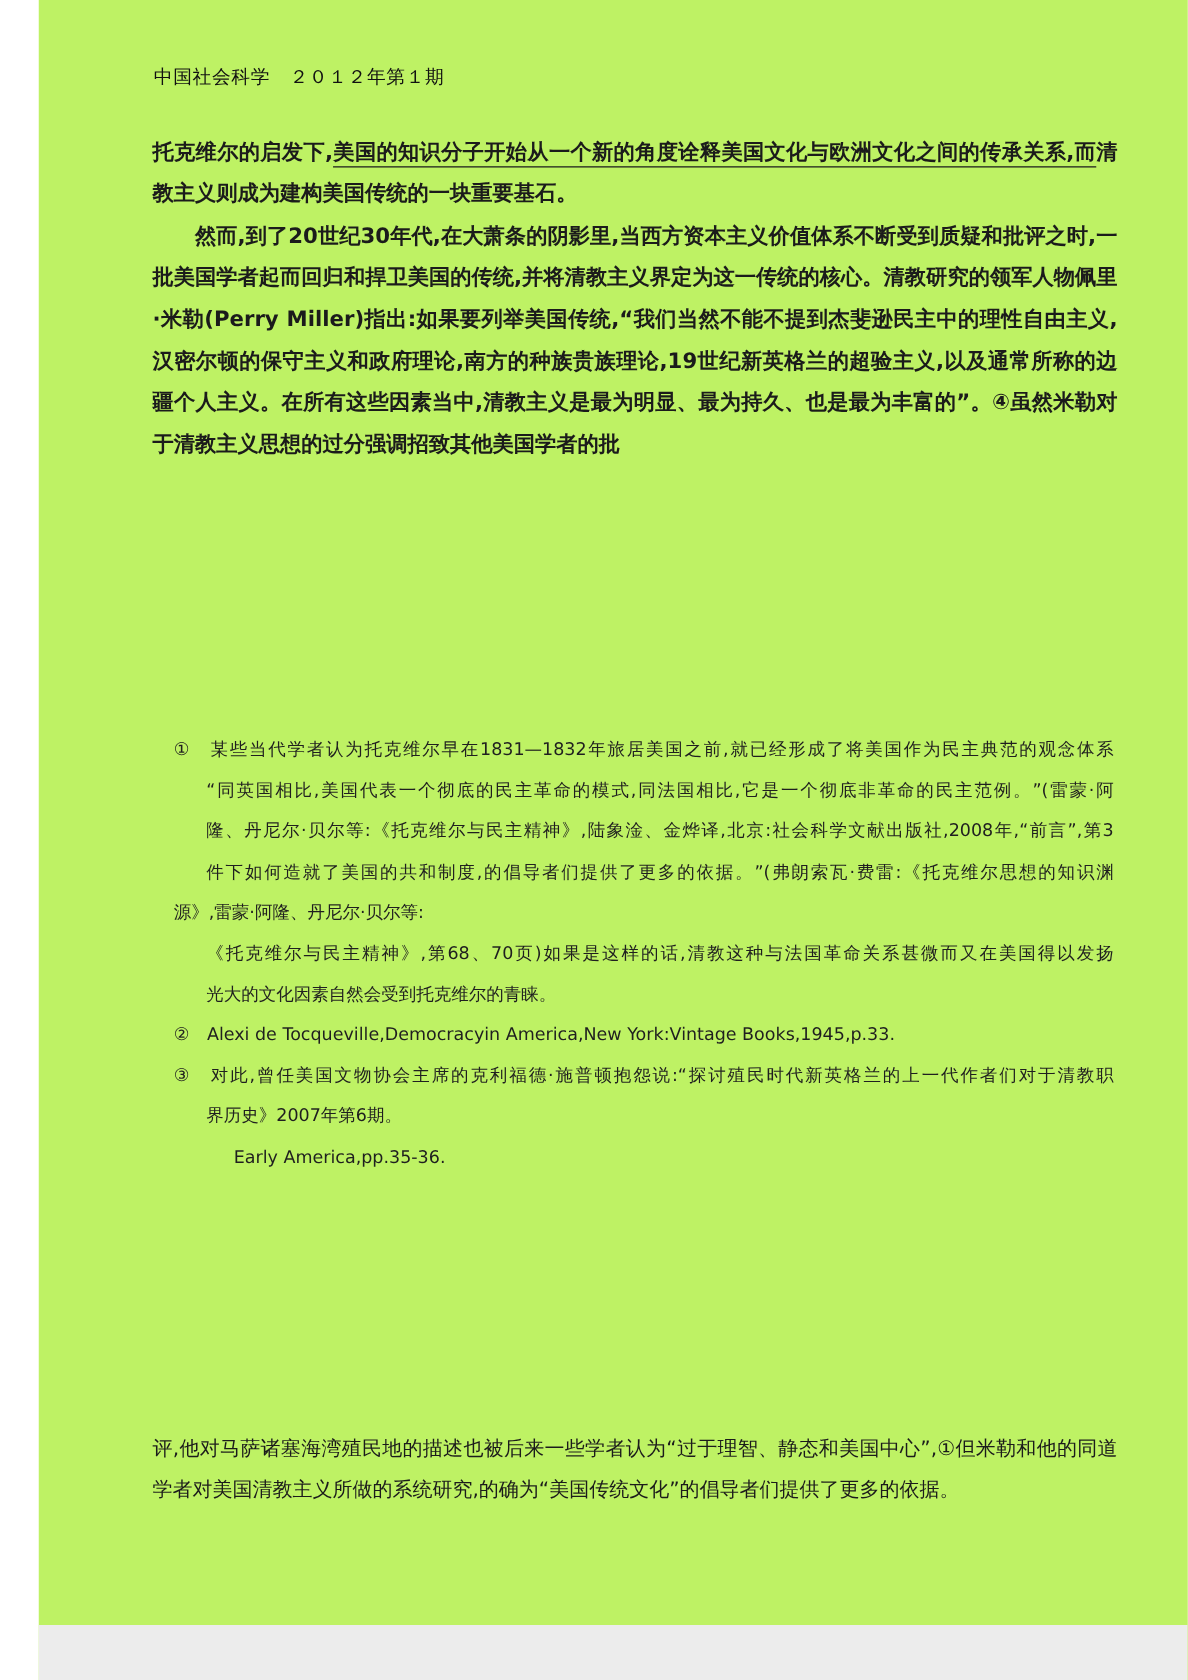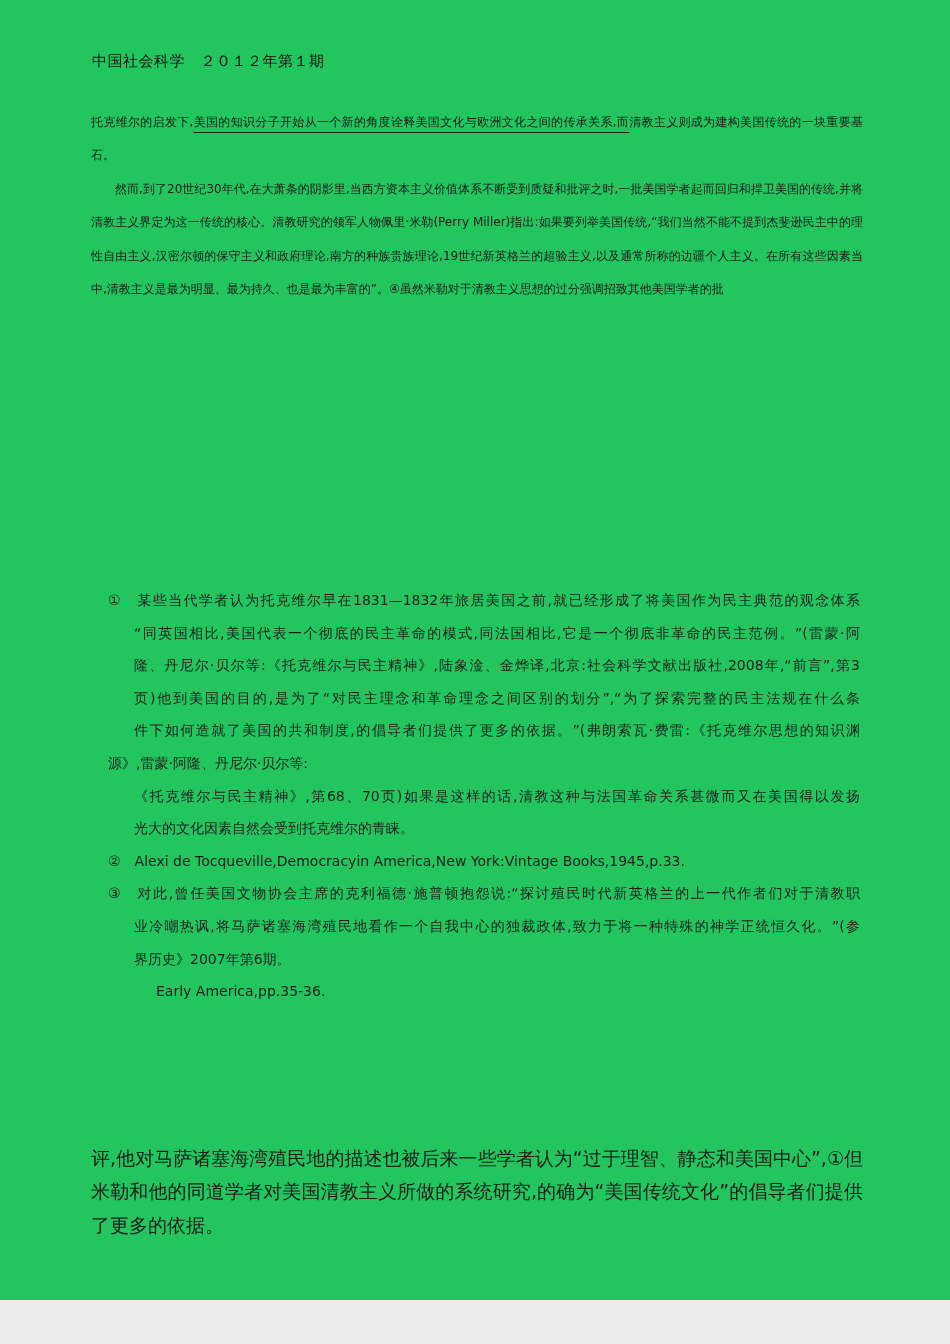--- a/index.html
+++ b/index.html
@@ -5,31 +5,32 @@
   * { box-sizing: border-box; }
   html, body { margin: 0; padding: 0; }
   body {
     width: 950px; height: 1344px;
     background: #ffffff;
     position: relative;
     overflow: hidden;
     font-family: "DejaVu Sans", "Liberation Sans", sans-serif;
     color: #1b1b1b;
   }
-  .page { position: absolute; inset: 0; background: #22c55e; }
+  .page { position: absolute; inset: 0; background: #bef264; margin-left: 31px; }
 
   .header {
     position: absolute; left: 92px; top: 52px;
     font-size: 15px; color: #111; letter-spacing: 0.5px;
   }
 
   .body-block {
     position: absolute; left: 91px; top: 106px; width: 772px;
-    font-size: 12px; line-height: 33.4px;
+    font-size: 17px; line-height: 33.4px;
     text-align: justify;
+    font-weight: bold;
   }
   .body-block p { margin: 0; }
   .ti { text-indent: 2em; }
   .u {
     text-decoration: underline;
     text-decoration-thickness: 1px;
     text-underline-offset: 6px;
   }
 
   .footnotes {
@@ -38,21 +39,21 @@
   }
   .fl  { height: 32.6px; overflow: hidden; white-space: nowrap; }
   .j   { text-align: justify; text-align-last: justify; white-space: normal; }
   .ind { padding-left: 26px; }
   .ind2{ padding-left: 48px; }
   .r   { }
   .rpad{ padding-right: 30px; }
 
   .closing {
     position: absolute; left: 91px; top: 1142px; width: 772px;
-    font-size: 19px; line-height: 33.4px;
+    font-size: 16px; line-height: 33.4px;
     text-align: justify; margin: 0;
   }
 
   .bottom-strip {
     position: absolute; left: 0; right: 0; top: 1300px; height: 44px;
     background: #ececec;
   }
 </style>
 </head>
 <body>
@@ -63,28 +64,26 @@
 
   <div class="body-block">
     <p><span>托克维尔的启发下,</span><span class="u">美国的知识分子开始从一个新的角度诠释美国文化与欧洲文化之间的传承关系,而</span><span>清教主义则成为建构美国传统的一块重要基石。</span></p>
     <p class="ti">然而,到了20世纪30年代,在大萧条的阴影里,当西方资本主义价值体系不断受到质疑和批评之时,一批美国学者起而回归和捍卫美国的传统,并将清教主义界定为这一传统的核心。清教研究的领军人物佩里·米勒(Perry Miller)指出:如果要列举美国传统,“我们当然不能不提到杰斐逊民主中的理性自由主义,汉密尔顿的保守主义和政府理论,南方的种族贵族理论,19世纪新英格兰的超验主义,以及通常所称的边疆个人主义。在所有这些因素当中,清教主义是最为明显、最为持久、也是最为丰富的”。④虽然米勒对于清教主义思想的过分强调招致其他美国学者的批</p>
   </div>
 
   <div class="footnotes">
     <div class="fl j">①　某些当代学者认为托克维尔早在1831—1832年旅居美国之前,就已经形成了将美国作为民主典范的观念体系</div>
     <div class="fl ind j">“同英国相比,美国代表一个彻底的民主革命的模式,同法国相比,它是一个彻底非革命的民主范例。”(雷蒙·阿</div>
     <div class="fl ind j">隆、丹尼尔·贝尔等:《托克维尔与民主精神》,陆象淦、金烨译,北京:社会科学文献出版社,2008年,“前言”,第3</div>
-    <div class="fl ind j">页)他到美国的目的,是为了“对民主理念和革命理念之间区别的划分”,“为了探索完整的民主法规在什么条</div>
     <div class="fl ind j">件下如何造就了美国的共和制度,的倡导者们提供了更多的依据。”(弗朗索瓦·费雷:《托克维尔思想的知识渊</div>
     <div class="fl r rpad">源》,雷蒙·阿隆、丹尼尔·贝尔等:</div>
     <div class="fl ind j">《托克维尔与民主精神》,第68、70页)如果是这样的话,清教这种与法国革命关系甚微而又在美国得以发扬</div>
     <div class="fl ind">光大的文化因素自然会受到托克维尔的青睐。</div>
     <div class="fl r">②　Alexi de Tocqueville,Democracyin  America,New York:Vintage Books,1945,p.33.</div>
     <div class="fl j">③　对此,曾任美国文物协会主席的克利福德·施普顿抱怨说:“探讨殖民时代新英格兰的上一代作者们对于清教职</div>
-    <div class="fl ind j">业冷嘲热讽,将马萨诸塞海湾殖民地看作一个自我中心的独裁政体,致力于将一种特殊的神学正统恒久化。”(参</div>
     <div class="fl ind">界历史》2007年第6期。</div>
     <div class="fl ind2">Early America,pp.35-36.</div>
   </div>
 
   <p class="closing">评,他对马萨诸塞海湾殖民地的描述也被后来一些学者认为“过于理智、静态和美国中心”,①但米勒和他的同道学者对美国清教主义所做的系统研究,的确为“美国传统文化”的倡导者们提供了更多的依据。</p>
 
   <div class="bottom-strip"></div>
 
 </div>
 

